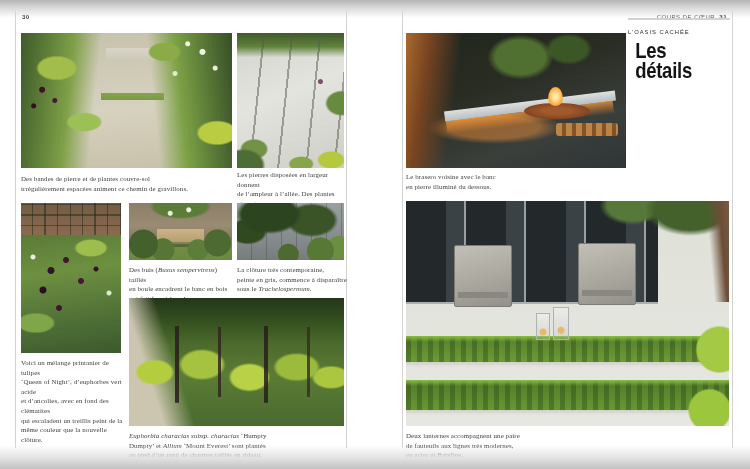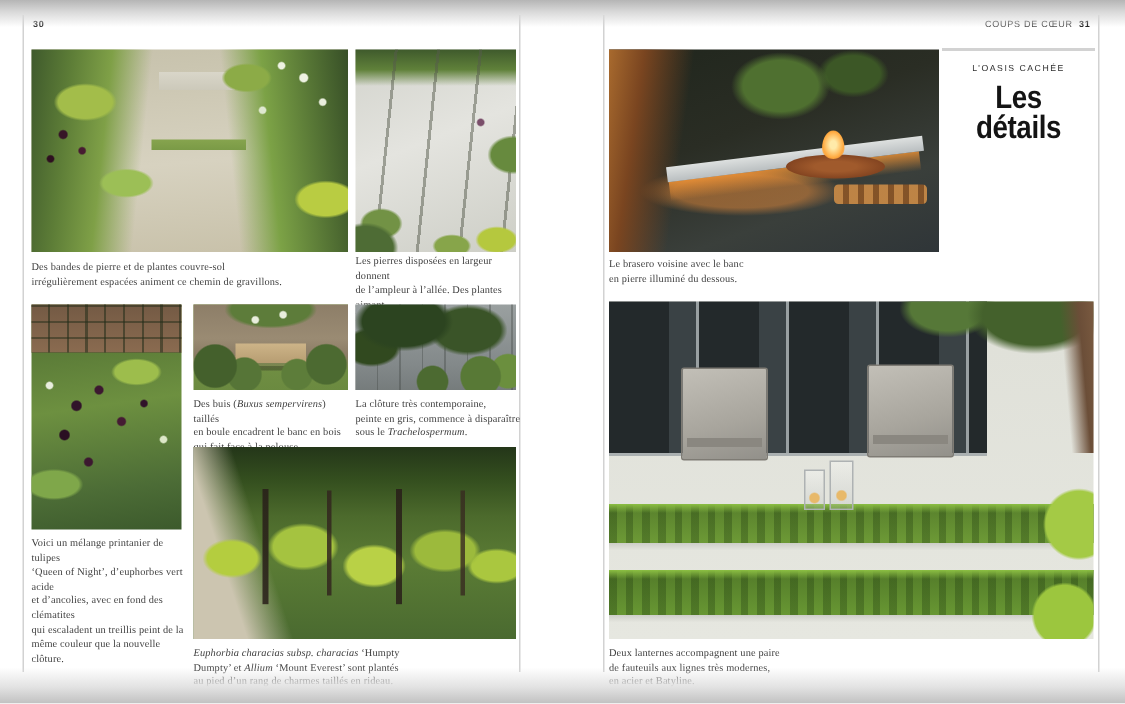--- a/index.html
+++ b/index.html
@@ -15,21 +15,21 @@
   #page-right{left:402px;width:329px;}
   .folio{position:absolute;font-size:6px;color:#4a4a4a;letter-spacing:.5px;}
   .folio-left{left:6px;top:4px;font-weight:bold;color:#333;}
   .folio-right{right:5px;top:4px;text-align:right;}
   .folio-right .fnum{font-weight:bold;color:#1d1d1d;margin-left:2px;}
   .photo{position:absolute;overflow:hidden;}
   .cap{position:absolute;font:6.9px/9.6px "Liberation Serif",serif;color:#3e3e3e;letter-spacing:.1px;}
   .cap .it, .cap .itline{font-style:italic;}
 
   
-  .detail-col{position:absolute;left:225px;top:22px;width:102px;text-align:center;}
+  .detail-col{position:absolute;left:225px;top:8px;width:102px;}
   .rule{height:2px;background:#d2d2d2;margin-bottom:9px;}
   .kicker{font-size:5.8px;letter-spacing:1px;color:#2e2e2e;margin-bottom:7px;}
   .bigtitle{font-weight:700;font-size:21.5px;line-height:19.5px;color:#141414;
     letter-spacing:-.3px;transform:scaleX(.86);transform-origin:50% 0;}
 
   
   .ph-a{background:
     radial-gradient(circle at 86% 14%,#eef2e2 0 2.5px,rgba(0,0,0,0) 3.5px),
     radial-gradient(circle at 92% 26%,#e9eedd 0 2px,rgba(0,0,0,0) 3px),
     radial-gradient(circle at 79% 8%,#eef2e2 0 2px,rgba(0,0,0,0) 3px),

